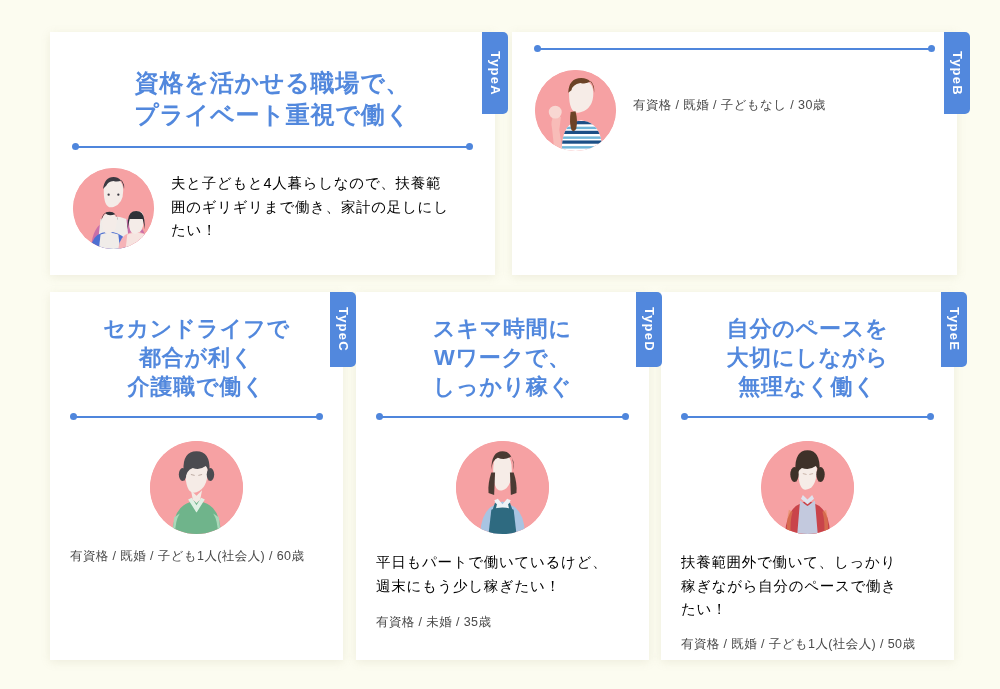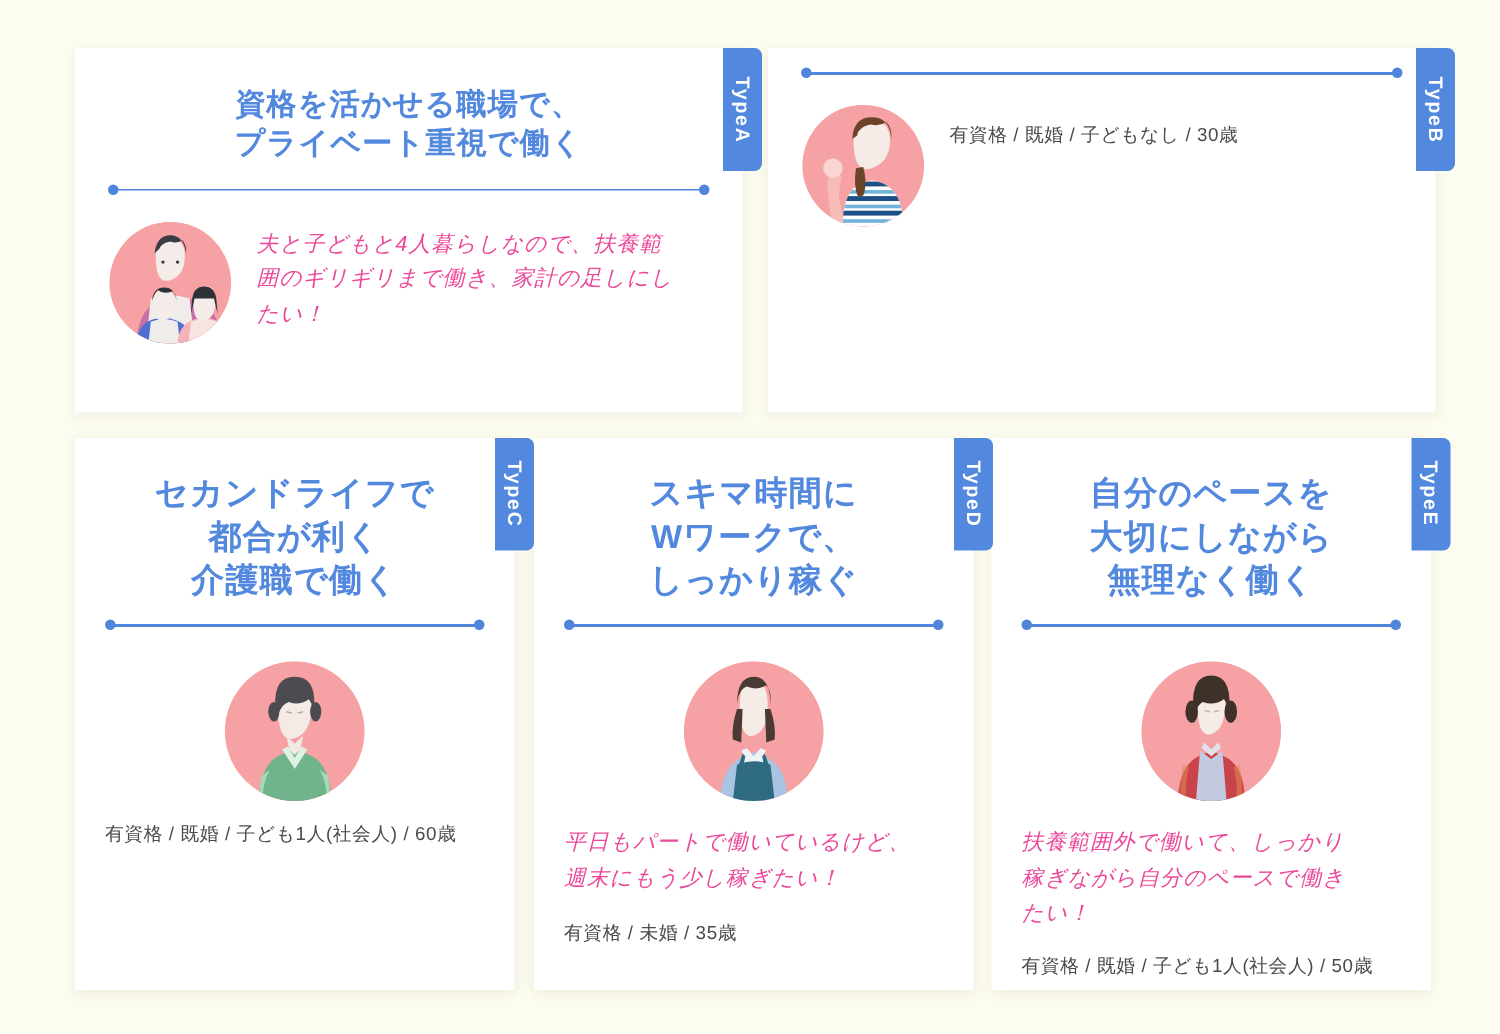--- a/index.html
+++ b/index.html
@@ -81,46 +81,45 @@
   .avatar {
     border-radius: 50%;
     overflow: hidden;
     background: #f6a1a3;
     flex: 0 0 auto;
   }
   .avatar svg { display: block; width: 100%; height: 100%; }
 
   
   .desc {
-    color: #ec4899;
+    color: #000000;
     line-height: 1.62;
     letter-spacing: 0.7px;
     white-space: pre-line;
-    font-style: italic;
   }
   .meta {
     color: #4a4a4a;
     letter-spacing: 0.4px;
     white-space: pre-line;
   }
 
   
   .card.top { width: 445px; height: 243px; top: 32px; }
   #card-a { left: 50px; }
   #card-b { left: 512px; }
 
   .card.top .badge {
     right: -13px;
     width: 26px;
     height: 82px;
     font-size: 13px;
   }
   .card.top .heading {
-    margin-top: 25px;
-    font-size: 20px;
+    margin-top: 35px;
+    font-size: 24px;
     padding: 0 30px;
   }
   .card.top .divider {
     margin: 13px 22px 0 22px;
   }
   .card.top .body {
     display: flex;
     align-items: flex-start;
     padding: 18px 24px 0 23px;
   }
@@ -238,21 +237,21 @@
           <rect x="28" y="82" width="60" height="3" fill="#6fb5d8"></rect>
           <rect x="28" y="87" width="60" height="4" fill="#1c4f86"></rect>
           <rect x="28" y="94" width="60" height="3" fill="#6fb5d8"></rect>
         </g>
         <path d="M42 29 q0-16 15-16 t15 16 q0 18-15 23 t-15-23z" fill="#f6ece7"></path>
         <path d="M41 28 q1-18 16-18 t16 18 q1-9-4-14 -6 4-13 2 -10 2-11 9z" fill="#6b4327"></path>
         <path d="M44 52 q-2 14 1 22 4 4 6-2 2-10-1-21z" fill="#6b4327"></path>
       </svg>
     </div>
     <div>
-      <div class="meta" style="margin-top:12px">有資格 / 既婚 / 子どもなし / 30歳</div>
+      <div class="meta" style="margin-top:27px">有資格 / 既婚 / 子どもなし / 30歳</div>
     </div>
   </div>
 </div>
 
 <div class="card bot" id="card-c">
   <div class="badge">
     <span>TypeC</span>
   </div>
   <div class="heading">セカンドライフで
 都合が利く

